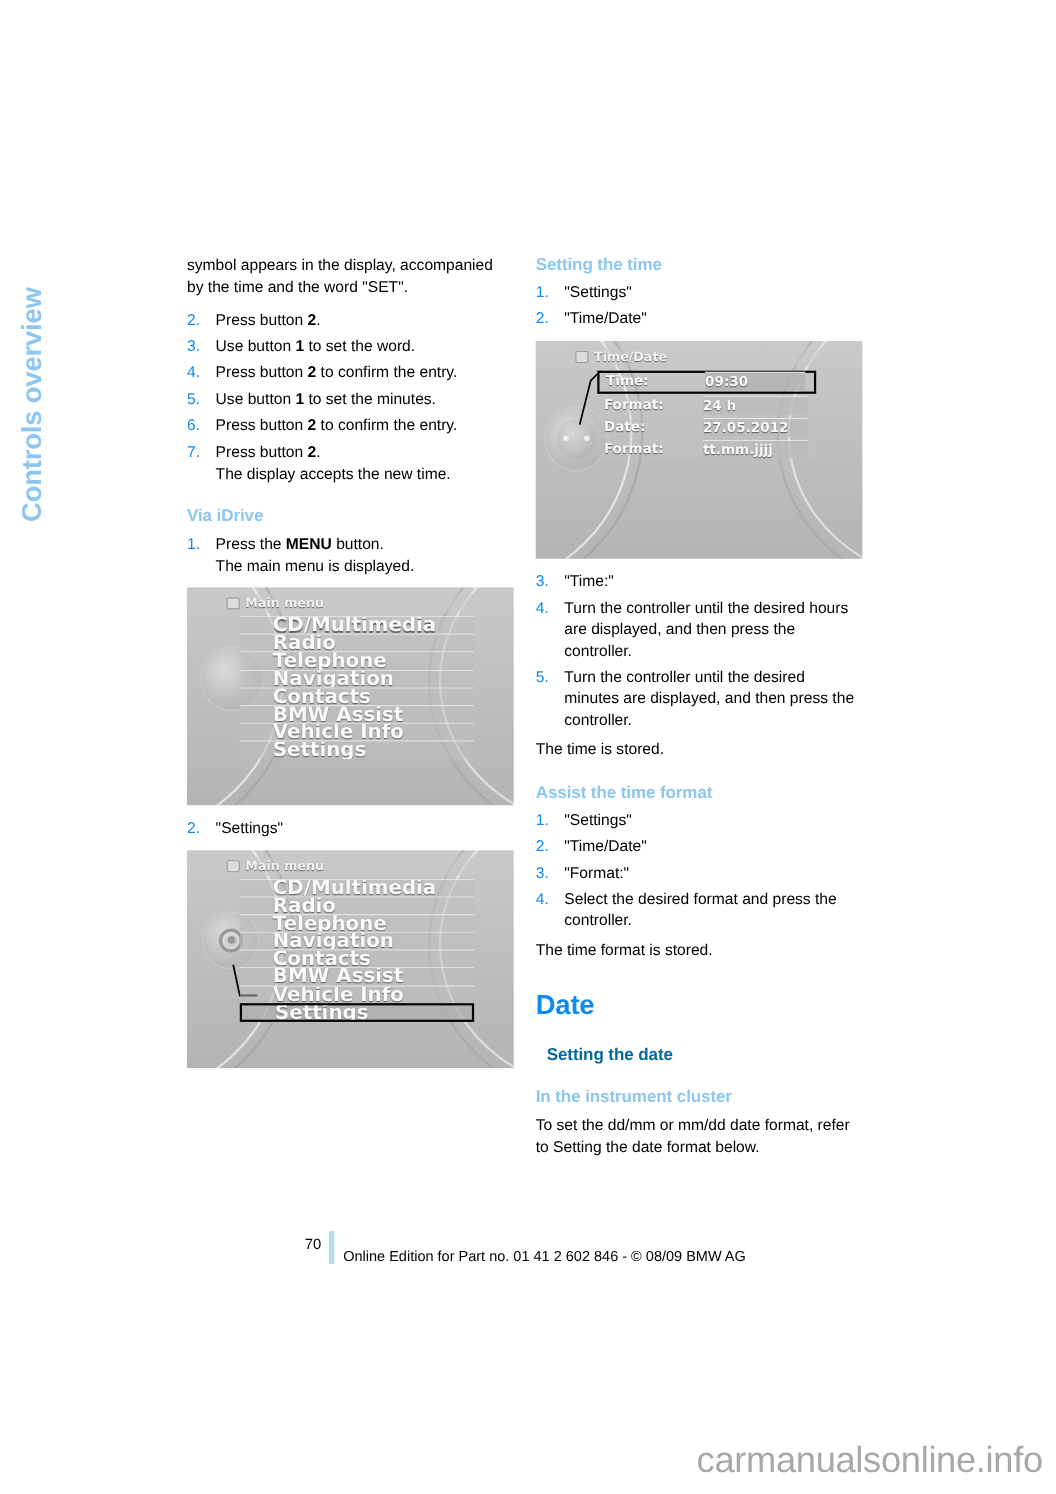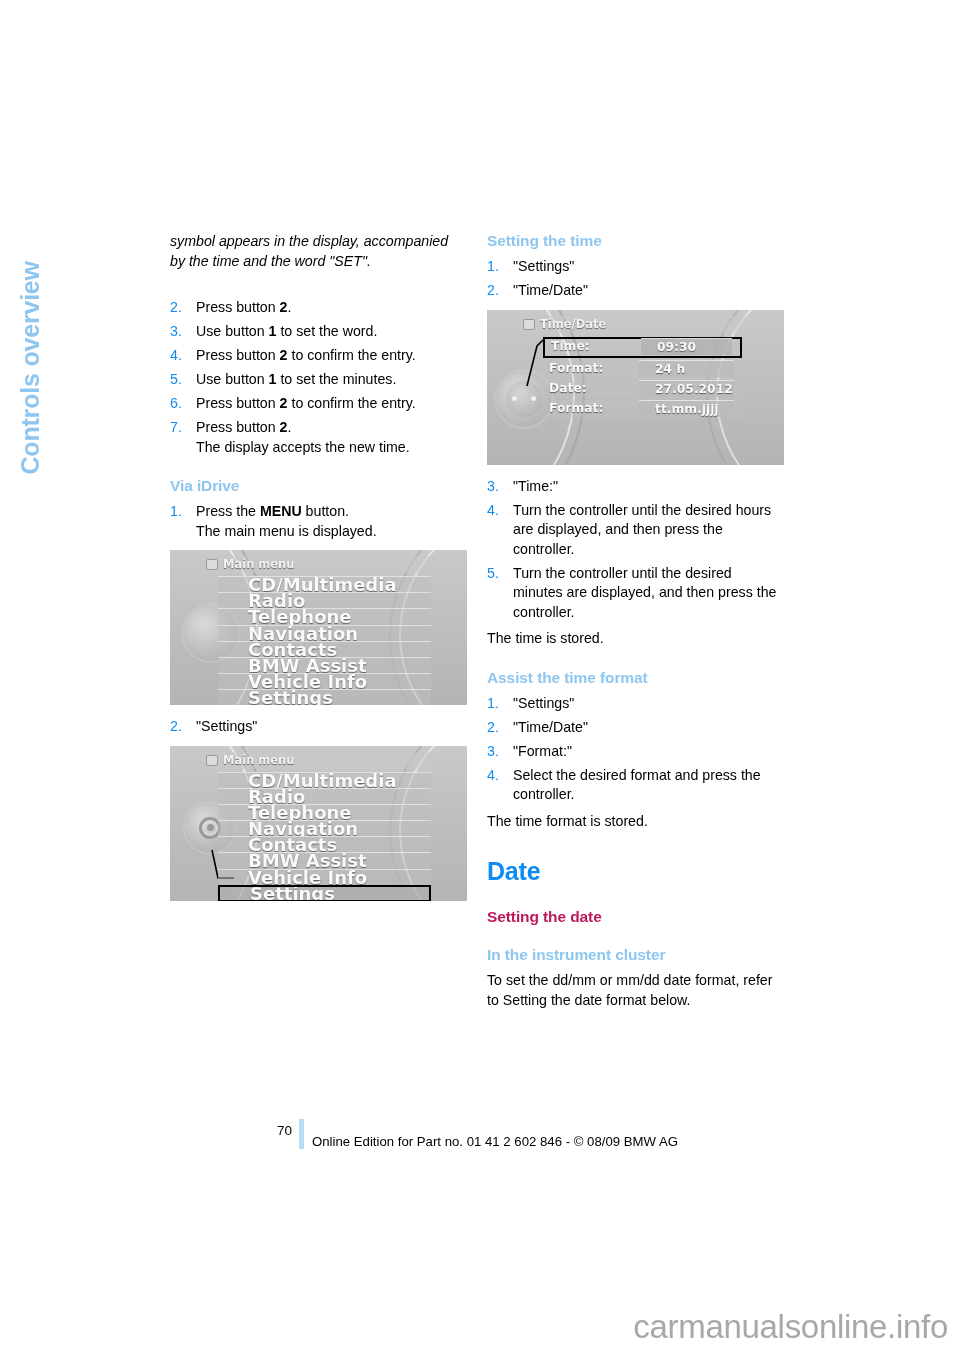--- a/index.html
+++ b/index.html
@@ -50,37 +50,38 @@
   }
   .col-left  { left: 170px; }
   .col-right { left: 487px; }
 
   
   .body-text {
     font-size: 14.2px;
     line-height: 19.5px;
     color: #000;
   }
-  .body-para { margin-bottom: 27px; font-style: italic; }
+  .body-para { margin-bottom: 11px; }
 
   .h1 {
     font-size: 25px;
     font-weight: bold;
     color: #0d8bf2;
     margin-top: 26px;
     margin-bottom: 11px;
     letter-spacing: -0.2px;
   }
   .h2 {
     font-size: 15.5px;
     font-weight: bold;
-    color: #be185d;
+    color: #0369a1;
     margin-top: 22px;
     margin-bottom: 9px;
     letter-spacing: -0.1px;
+    margin-left: 10px;
   }
   .h3 {
     font-size: 15.5px;
     font-weight: bold;
     color: #8dc6f0;
     margin-top: 20px;
     margin-bottom: 7px;
     letter-spacing: -0.1px;
   }
   .h3.tight { margin-top: 14px; }
@@ -104,21 +105,21 @@
     top: 0;
     color: #0d8bf2;
     font-size: 14.2px;
   }
   .sub-line { display: block; }
 
   
   .figure {
     position: relative;
     width: 297px;
-    height: 155px;
+    height: 198px;
     margin: 9px 0 12px 0;
     background: linear-gradient(180deg,#c9c9c9 0%,#bfbfbf 45%,#b4b4b4 100%);
     overflow: hidden;
     font-family: "DejaVu Sans", sans-serif;
   }
 
   
   .arc {
     position: absolute;
     border-radius: 50%;
@@ -277,21 +278,21 @@
     height: 17px;
     background: rgba(186,186,186,0.65);
     border-top: 1px solid rgba(238,238,238,0.8);
   }
   .td-row.first .td-value-box {
     background: rgba(178,178,178,0.8);
     top: -1px;
   }
   .td-value {
     position: absolute;
-    left: 16px;
+    left: 0;
     top: 0px;
     font-size: 12.3px;
     line-height: 17px;
     font-weight: bold;
     color: #fafafa;
     text-shadow: 0 1px 1px rgba(80,80,80,0.9);
     white-space: nowrap;
   }
   .td-rowbg {
     position: absolute;

